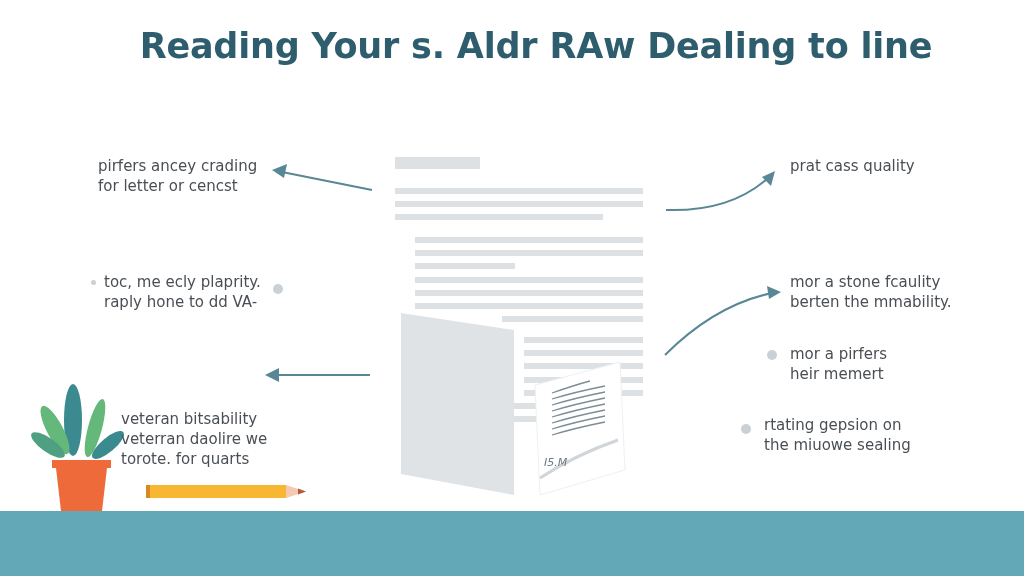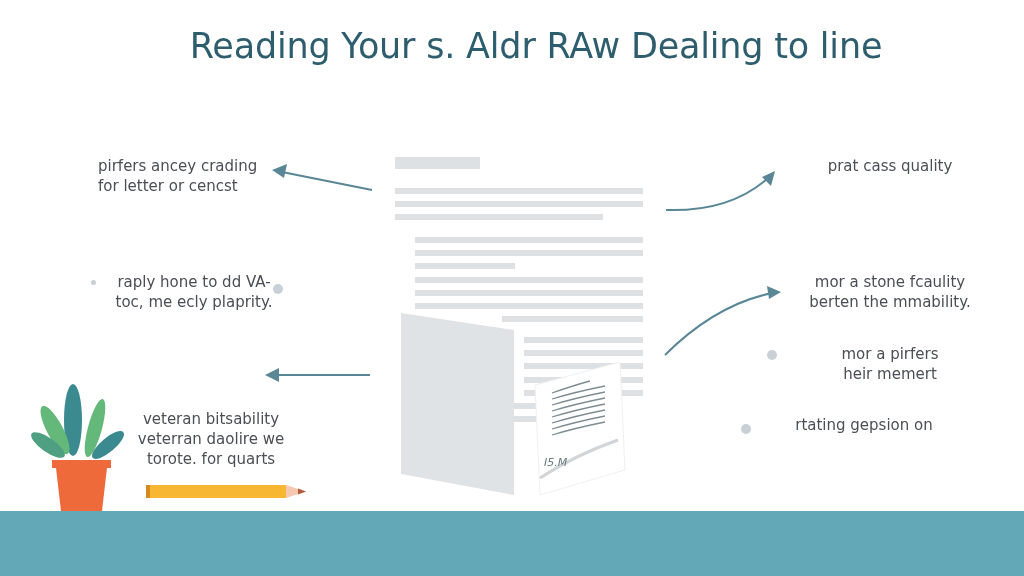--- a/index.html
+++ b/index.html
@@ -1,25 +1,25 @@
 <!DOCTYPE html>
 <html><head>
   <meta charset="utf-8">
   <style>
     * { margin: 0; padding: 0; box-sizing: border-box; }
     html, body { width: 1024px; height: 576px; overflow: hidden; background: #ffffff; }
     body { position: relative; font-family: "Liberation Sans", sans-serif; }
     .title {
       position: absolute; left: 0; top: 26px; width: 1024px; text-align: center;
-      font-family: "DejaVu Sans", sans-serif; font-weight: normal;
+      font-family: "DejaVu Sans", sans-serif; font-weight: bold;
       font-size: 35px; color: #2e5d6e; letter-spacing: -0.2px; padding-left: 48px;
     }
     .label {
       position: absolute; font-family: "DejaVu Sans", sans-serif;
-      font-size: 15px; line-height: 20px; color: #4a4f55; text-align: center;
+      font-size: 15px; line-height: 20px; color: #4a4f55;
     }
     .center { text-align: left; }
     .dot { position: absolute; border-radius: 50%; background: #c9d1d7; }
     .ground { position: absolute; left: 0; top: 511px; width: 1024px; height: 65px; background: #62a8b6; }
     svg { position: absolute; left: 0; top: 0; }
   </style>
 </head>
 <body>
 
 <div class="title">Reading Your s. Aldr RAw Dealing to line</div>
@@ -93,22 +93,22 @@
   </g>
 </svg>
 
 <div class="label center" style="left:98px; top:156px; width:180px;">
   <div>pirfers ancey crading</div>
   <div>for letter or cencst</div>
 </div>
 
 <div class="dot" style="left:91px; top:280px; width:5px; height:5px;"></div>
 <div class="label" style="left:104px; top:272px; width:180px;">
+  <div>toc, me ecly plaprity.</div>
   <div>raply hone to dd VA-</div>
-  <div>toc, me ecly plaprity.</div>
 </div>
 <div class="dot" style="left:273px; top:284px; width:10px; height:10px;"></div>
 
 <div class="label" style="left:121px; top:409px; width:180px;">
   <div>veteran bitsability</div>
   <div>veterran daolire we</div>
   <div>torote. for quarts</div>
 </div>
 
 <div class="label" style="left:790px; top:156px; width:200px;">
@@ -122,15 +122,16 @@
 
 <div class="dot" style="left:767px; top:350px; width:10px; height:10px;"></div>
 <div class="label" style="left:790px; top:344px; width:200px;">
   <div>mor a pirfers</div>
   <div>heir memert</div>
 </div>
 
 <div class="dot" style="left:741px; top:424px; width:10px; height:10px;"></div>
 <div class="label" style="left:764px; top:415px; width:200px;">
   <div>rtating gepsion on</div>
+  <div>the miuowe sealing</div>
 </div>
 
 <div class="ground"></div>
 
 </body></html>

